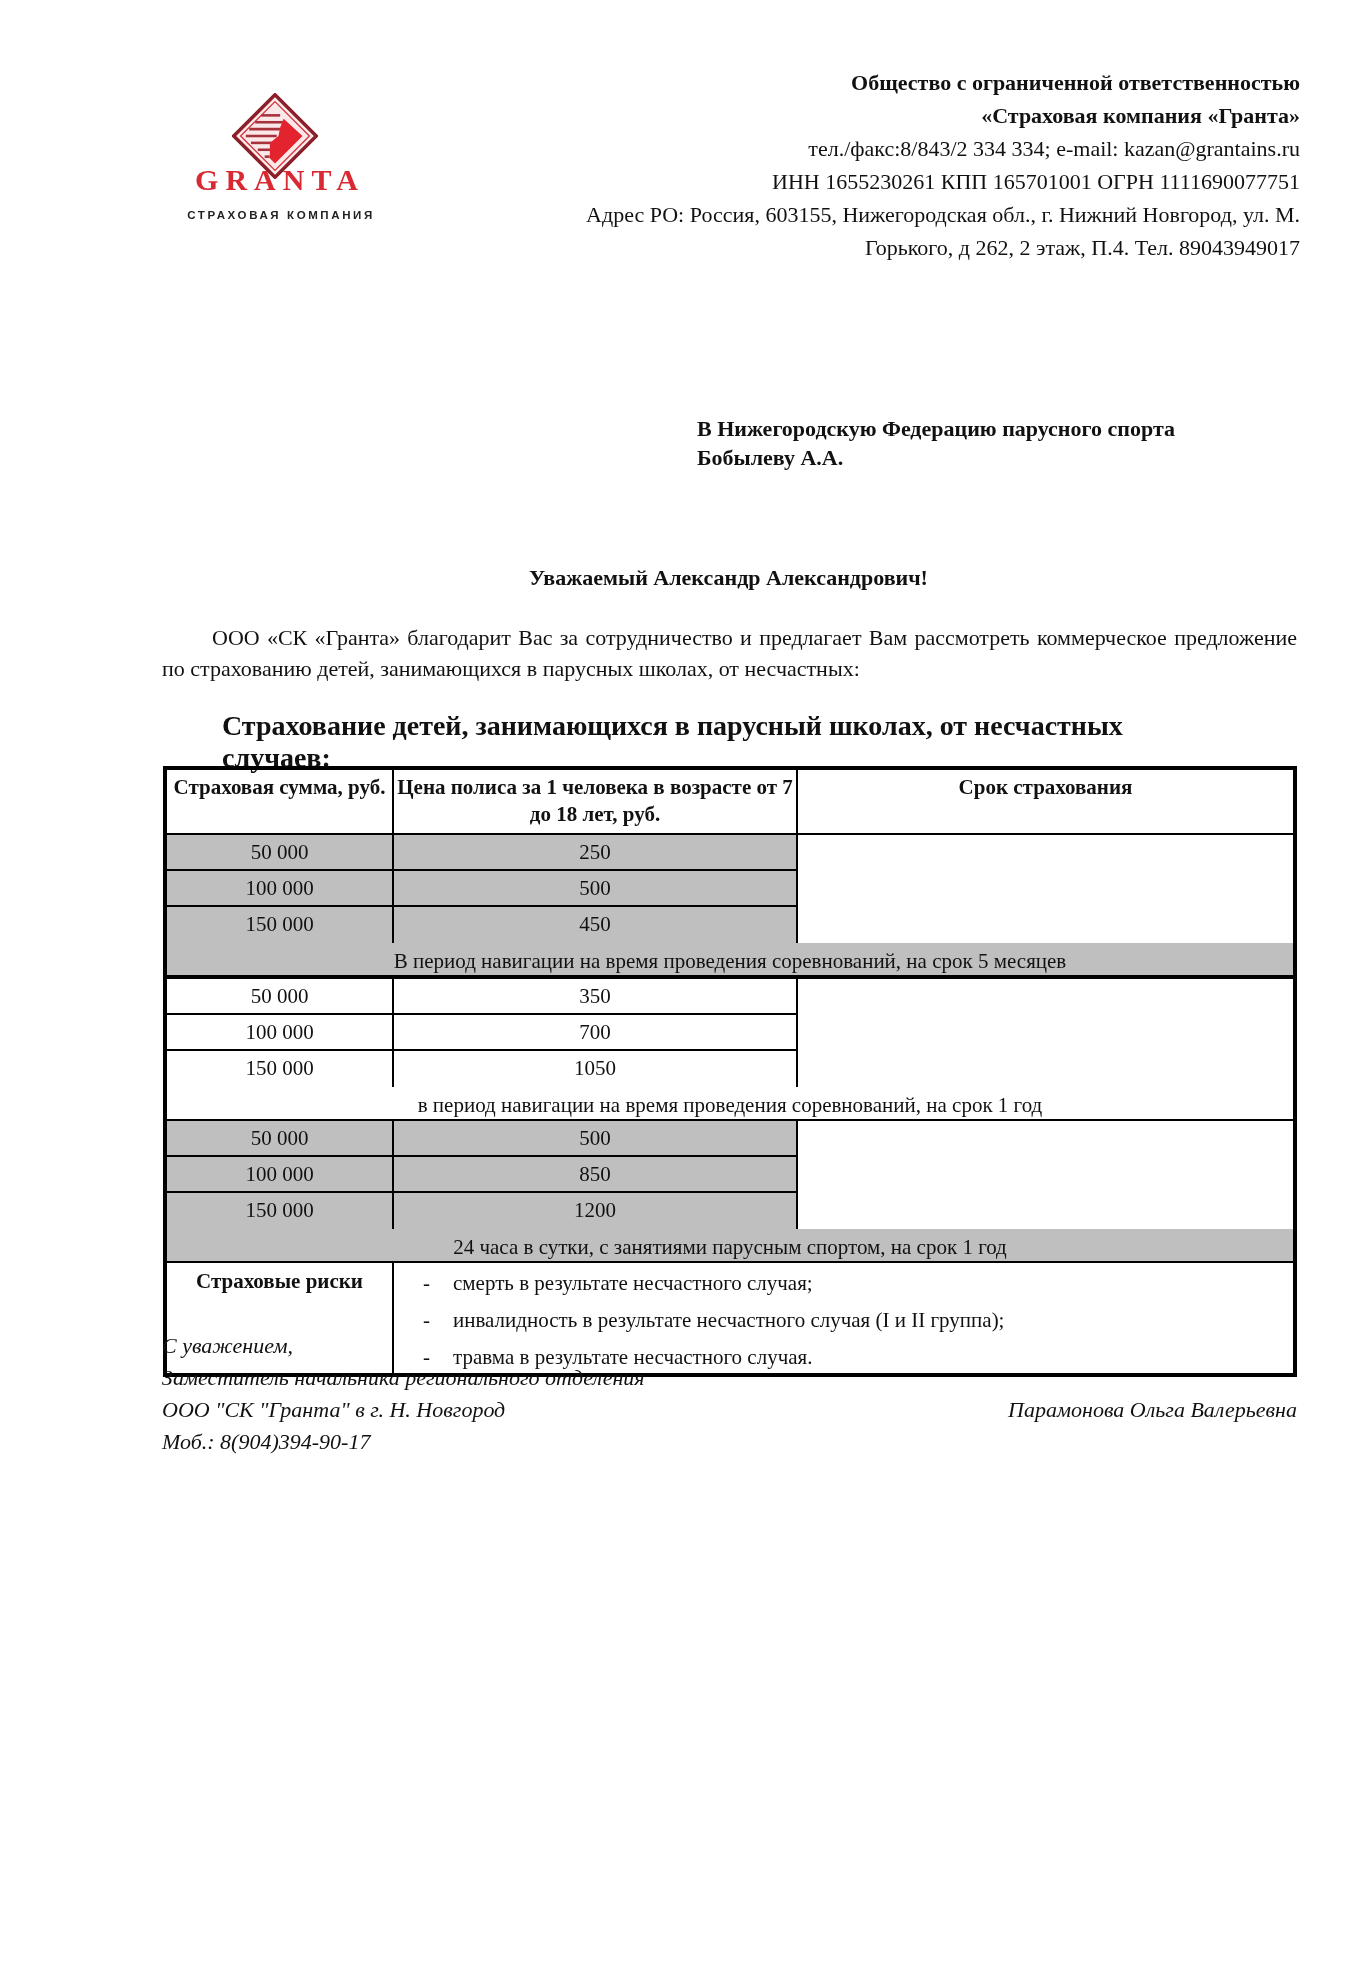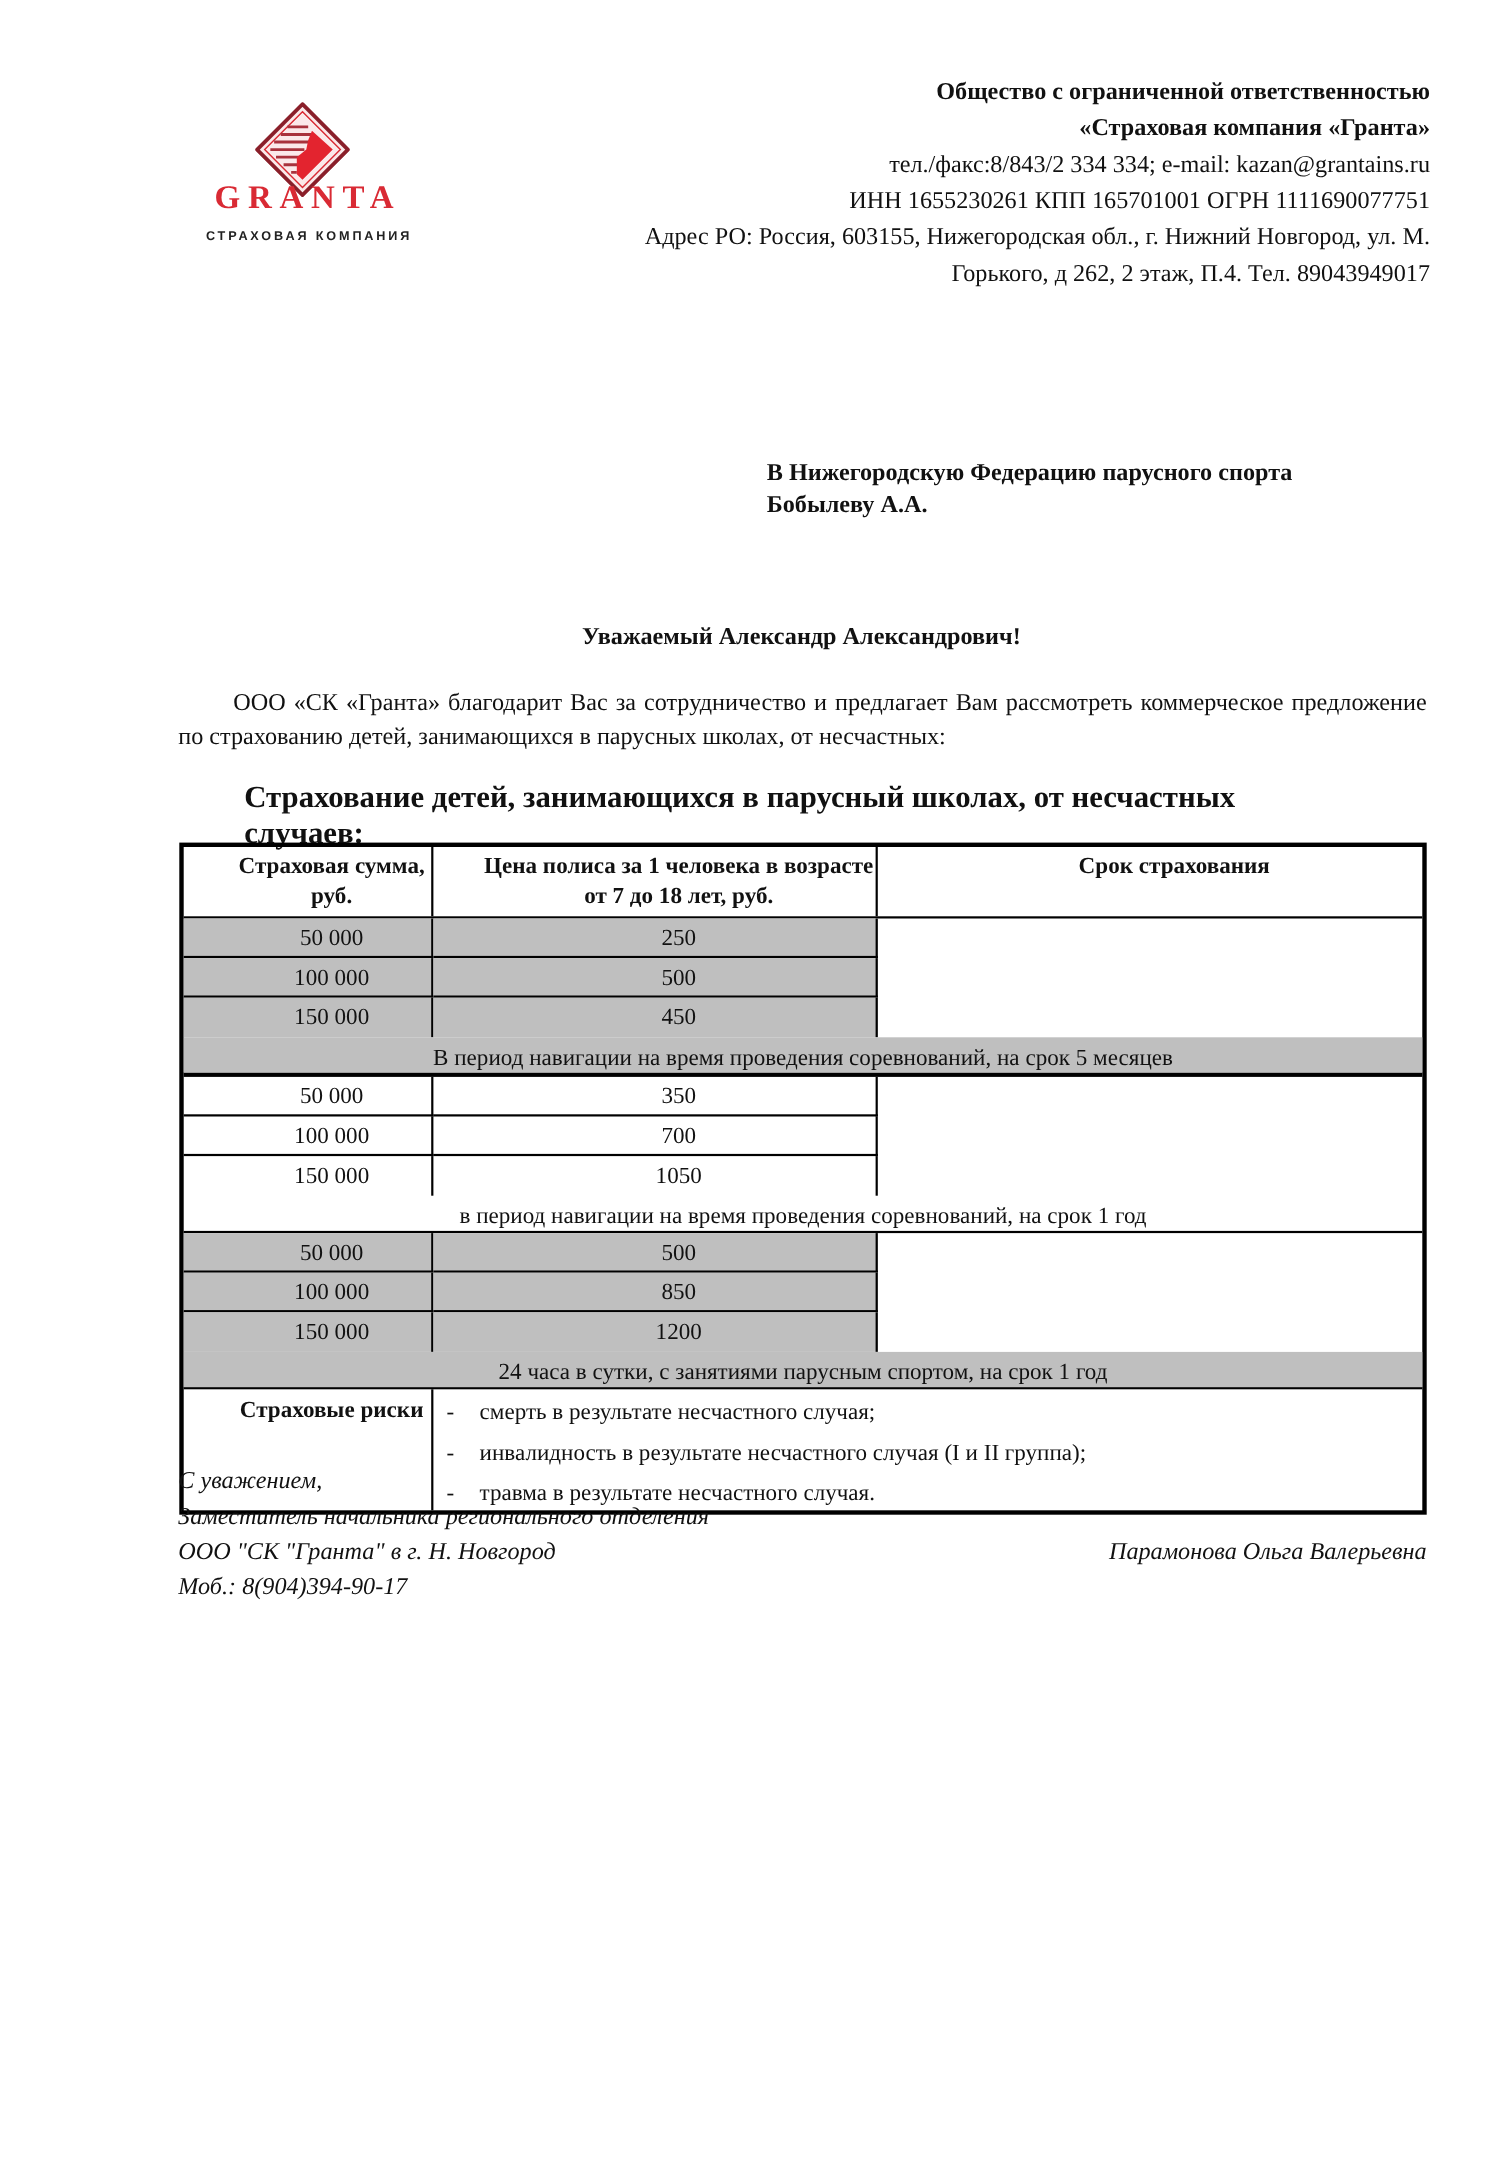--- a/index.html
+++ b/index.html
@@ -26,36 +26,36 @@
 
   #greeting { left:160px; top:565px; width:1137px; text-align:center; font-size:22px; font-weight:bold; }
 
   #intro { left:162px; top:622px; width:1135px; font-size:22px; line-height:31px; text-align:justify; text-indent:50px; }
 
   #table-title { left:222px; top:710px; width:1000px; font-size:28px; font-weight:bold; }
 
   
   #offer-table { left:163px; top:766px; width:1134px; border:4px solid #000; box-sizing:border-box; }
   .row { display:flex; }
-  .cell { box-sizing:border-box; text-align:center; font-size:21px;padding-left:44px; }
+  .cell { box-sizing:border-box; text-align:center; font-size:21px; }
   .c1 { width:227px; border-right:2px solid #000; }
   .c2 { width:404px; border-right:2px solid #000; }
   .c3 { flex:1; }
   .hdr .cell { font-weight:bold; line-height:27px; padding-top:4px; height:63px; }
   .hdr { border-bottom:2px solid #000; }
   .group { display:flex;flex-direction:column; }
   .group.gray .c1, .group.gray .c2, .group.gray .c3-term { background:#bfbfbf; }
   .group.thick-bottom { border-bottom:4px solid #000; }
   .group.thin-bottom { border-bottom:2px solid #000; }
   .left-cols { width:631px; }
   .vrow { display:flex; height:36px; }
   .vrow .cell { line-height:34px; }
   .vrow:not(:last-child) .cell { border-bottom:2px solid #000; }
   .c3-term { flex:1; box-sizing:border-box; text-align:center; font-size:21px; line-height:28px; padding:4px 14px 0 14px; }
-  .risks-row { display:flex; height:110px; }
+  .risks-row { display:flex; height:110px;gap:17px; }
   .risks-row .c1 { font-weight:bold; line-height:28px; padding-top:4px; }
   .risks-list { flex:1; padding-top:2px;border-radius:13px; }
   .risk-item { font-size:21px; line-height:37px; padding-left:12px; }
   .risk-item .dash { display:inline-block; width:30px; }
 
   
   #signature { left:162px; top:1330px; width:700px; font-style:italic; font-size:22px; line-height:32px; }
   #signer { left:925px; top:1394px; width:372px; text-align:right; font-style:italic; font-size:22px; line-height:32px; }
 </style>
 </head>

